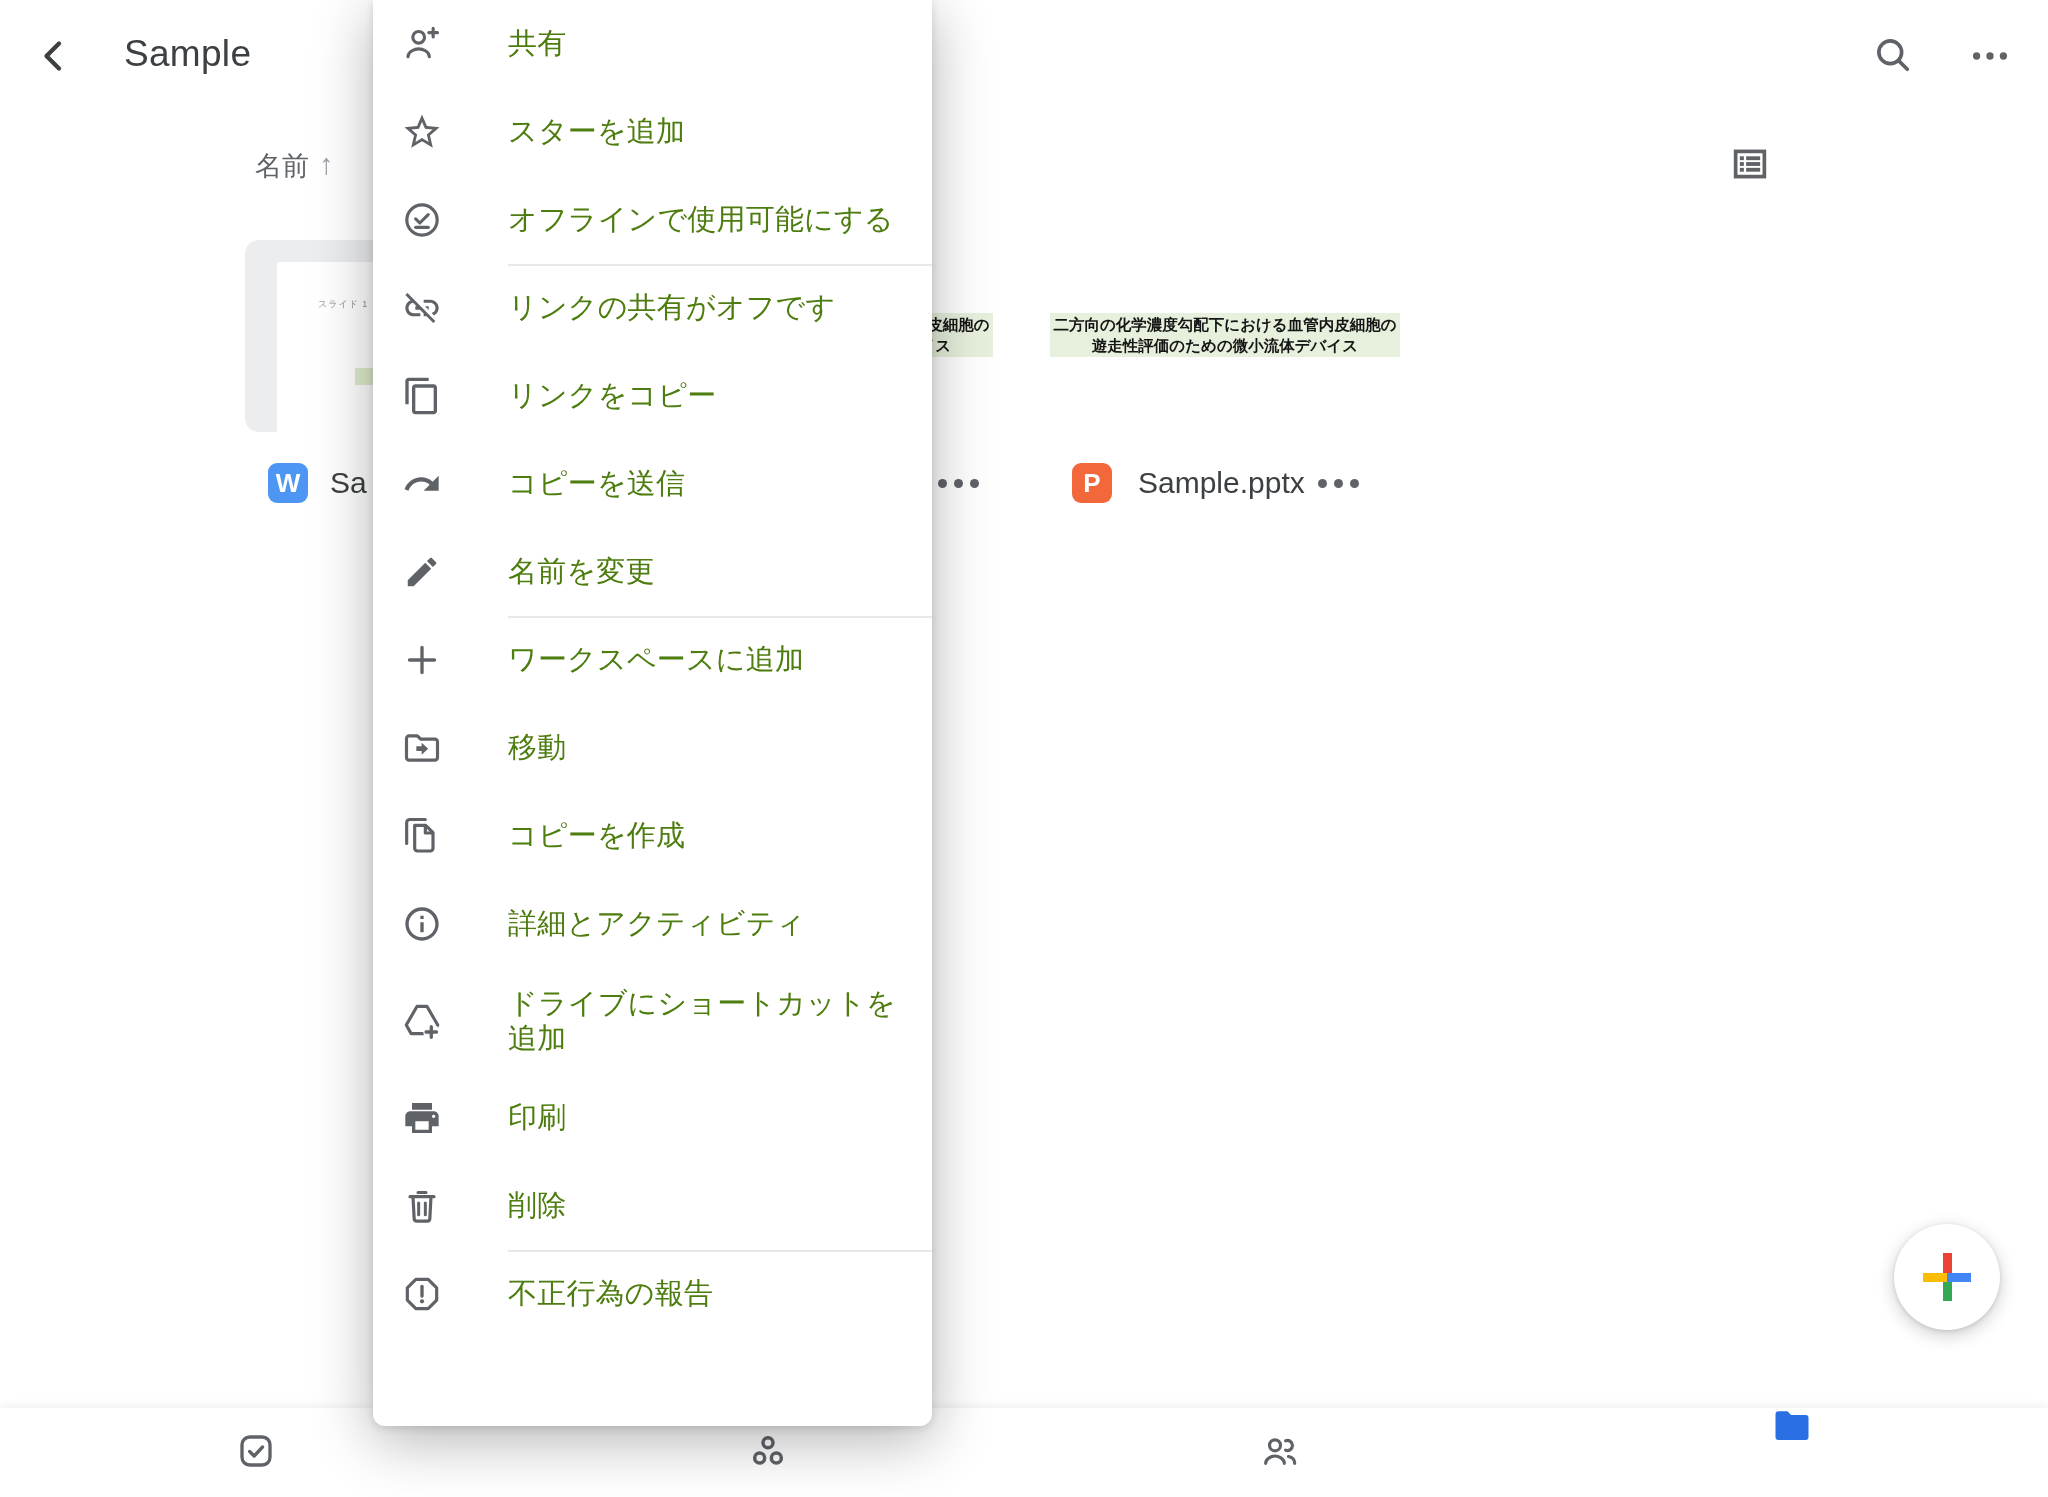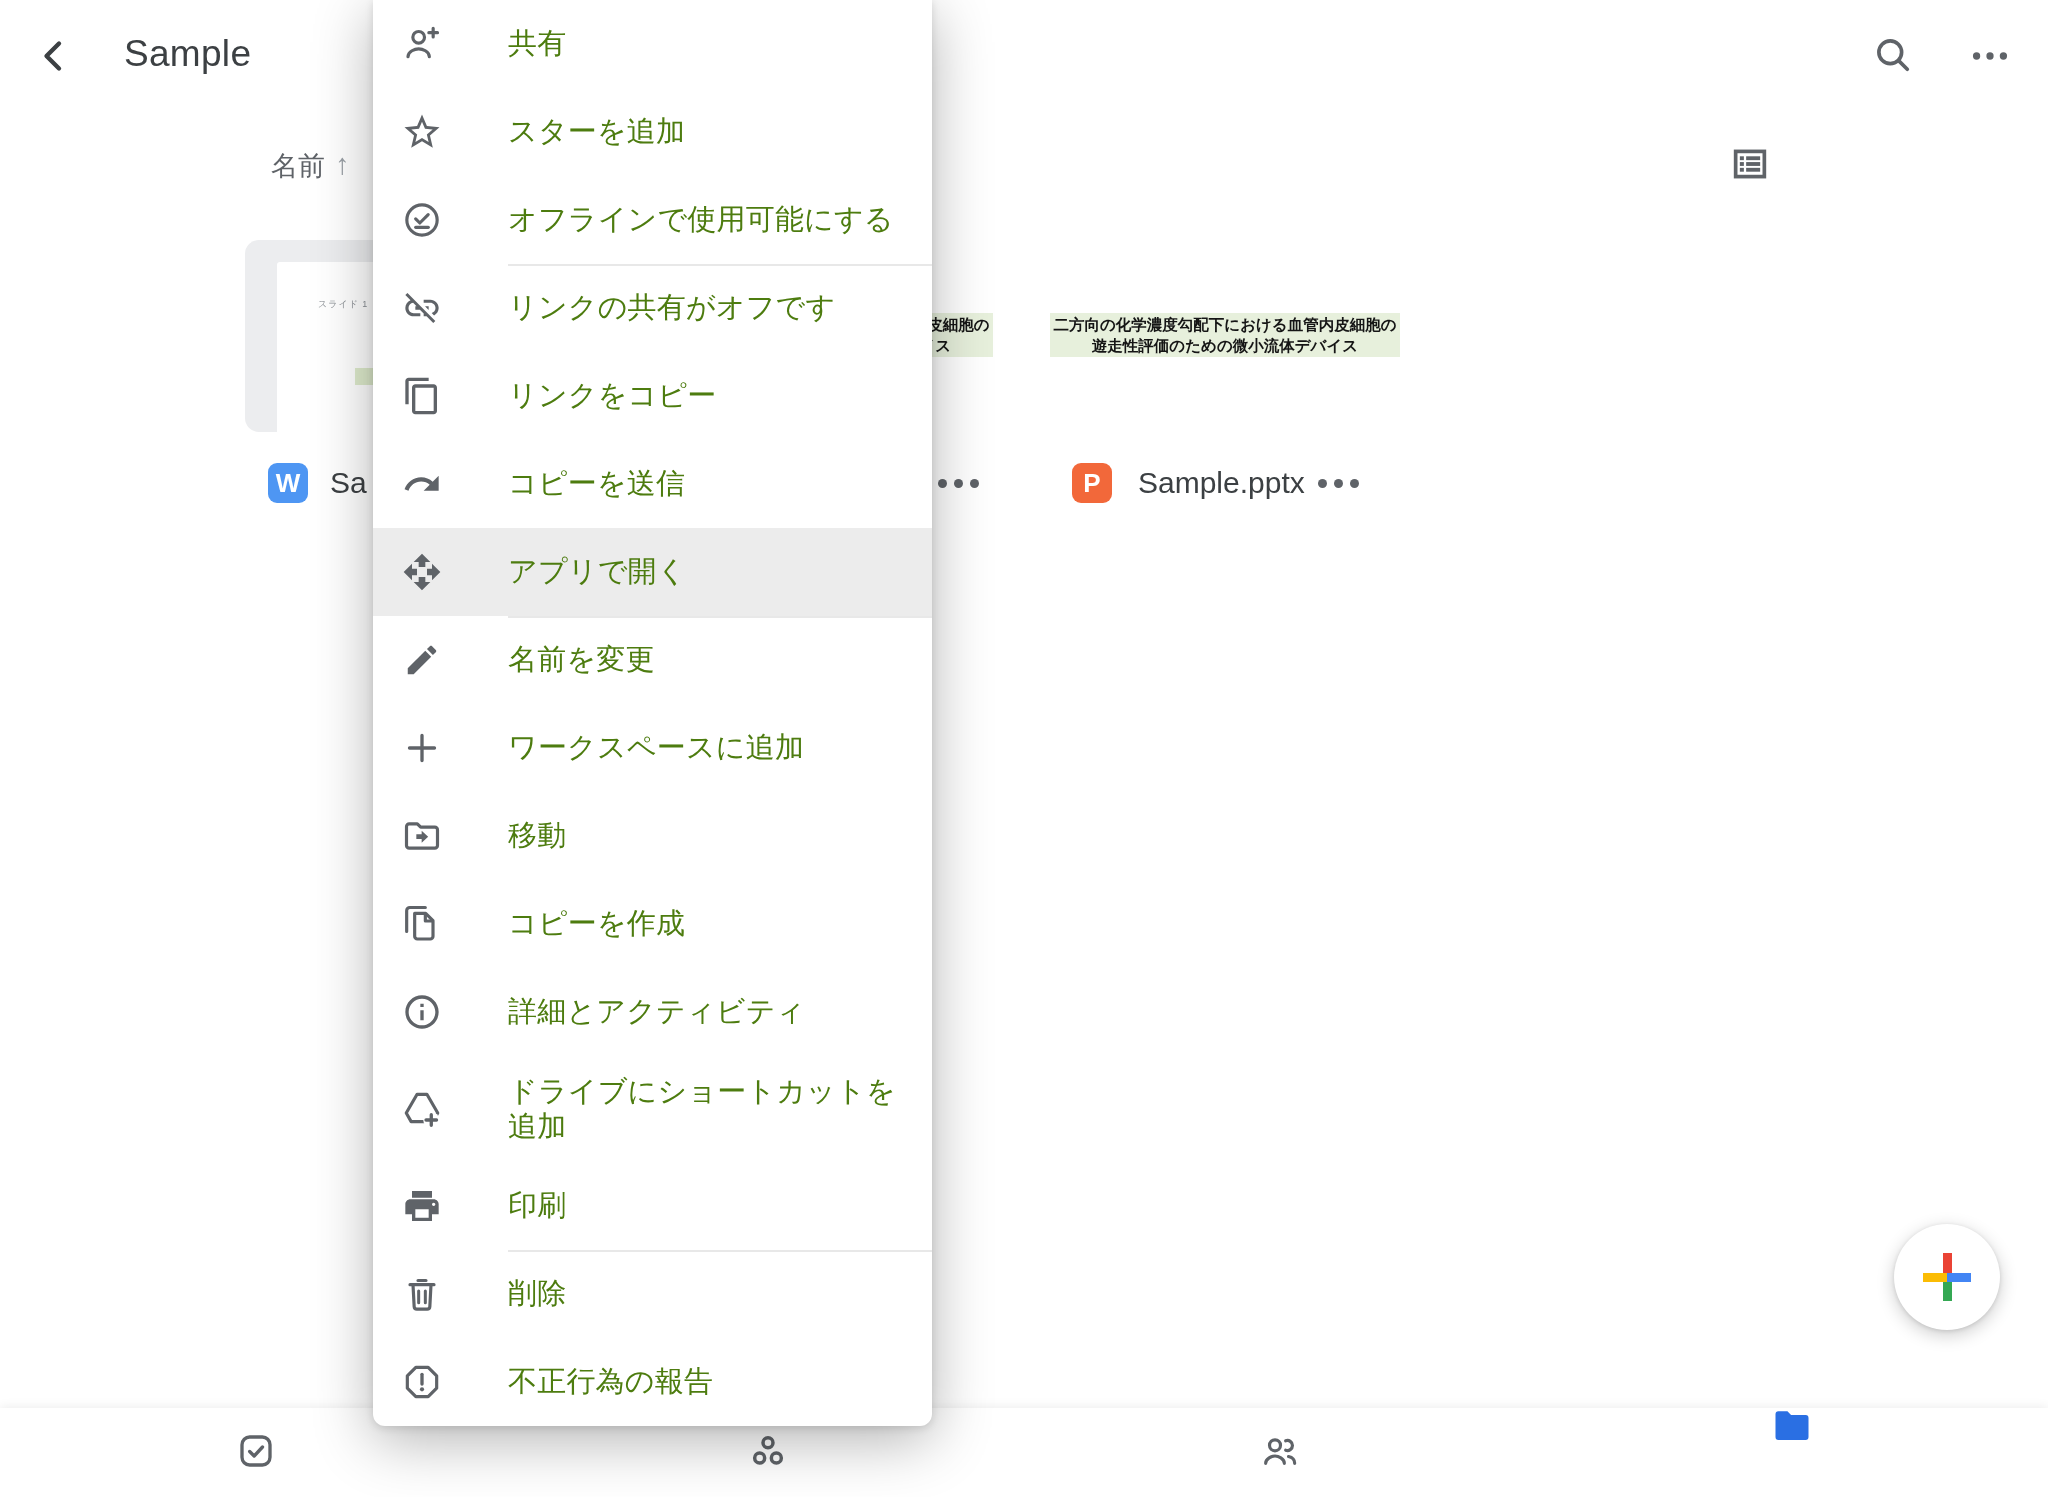--- a/index.html
+++ b/index.html
@@ -7,21 +7,21 @@
           font-family:"Liberation Sans","DejaVu Sans",sans-serif;color:#3c4043;padding-left:38px;}
 
   
   .topbar-icon{position:absolute;display:flex;align-items:center;justify-content:center;}
   #back-btn{left:30px;top:34px;width:48px;height:48px;}
   #page-title{position:absolute;left:124px;top:33px;font-size:37px;color:#3c4043;letter-spacing:.3px;}
   #search-btn{left:1866px;top:30px;width:54px;height:54px;}
   #more-btn{left:1962px;top:32px;width:56px;height:52px;}
 
   
-  #sort-header{position:absolute;left:255px;top:148px;font-size:27px;color:#5f6368;display:flex;gap:10px;align-items:flex-start;margin-left:16px;}
+  #sort-header{position:absolute;left:255px;top:148px;font-size:27px;color:#5f6368;display:flex;gap:10px;align-items:flex-start;}
   #sort-arrow{color:#9aa0a6;font-size:29px;}
   #view-toggle{left:1729px;top:145px;width:42px;height:42px;}
 
   
   .card{position:absolute;top:240px;height:192px;background:#fff;}
   #card-0{left:245px;width:392px;background:#ecedef;border-radius:14px;}
   #card-0 .page{position:absolute;left:32px;top:22px;right:0;height:170px;background:#fff;border-top-left-radius:3px;}
   .slide-label{position:absolute;left:41px;top:36px;font-size:9px;color:#8a8f94;letter-spacing:1px;}
   .slide-subline{position:absolute;left:98px;top:62px;width:58px;height:4px;background:#e4e6e8;}
   .slide-minigreen{position:absolute;left:78px;top:106px;width:92px;height:17px;background:#dfeccd;}
@@ -219,28 +219,20 @@
 
     <div class="mi">
       <span class="mic">
         <svg width="40" height="40" viewBox="0 0 24 24" fill="#5f6368">
             <path d="M18.4 10.6C16.55 8.99 14.15 8 11.5 8c-4.65 0-8.58 3.03-9.96 7.22L3.9 16c1.05-3.19 4.05-5.5 7.6-5.5 1.95 0 3.73.72 5.12 1.88L13 16h9V7l-3.6 3.6z"></path>
           </svg>
       </span>
       <span class="mil">コピーを送信</span>
     </div>
 
-    <div class="mi hl">
-      <span class="mic">
-        <svg width="40" height="40" viewBox="0 0 24 24" fill="#5f6368">
-            <path d="M10 9h4V6h3l-5-5-5 5h3v3zm-1 1H6V7l-5 5 5 5v-3h3v-4zm14 2l-5-5v3h-3v4h3v3l5-5zm-9 3h-4v3H7l5 5 5-5h-3v-3z"></path>
-          </svg>
-      </span>
-      <span class="mil">アプリで開く</span>
-    </div>
     <div class="mdiv" style="top:616px"></div>
 
     <div class="mi">
       <span class="mic">
         <svg width="38" height="38" viewBox="0 0 24 24" fill="#5f6368">
             <path d="M3 17.25V21h3.75L17.81 9.94l-3.75-3.75L3 17.25zM20.71 7.04c.39-.39.39-1.02 0-1.41l-2.34-2.34c-.39-.39-1.02-.39-1.41 0l-1.83 1.83 3.75 3.75 1.83-1.83z"></path>
           </svg>
       </span>
       <span class="mil">名前を変更</span>
     </div>

